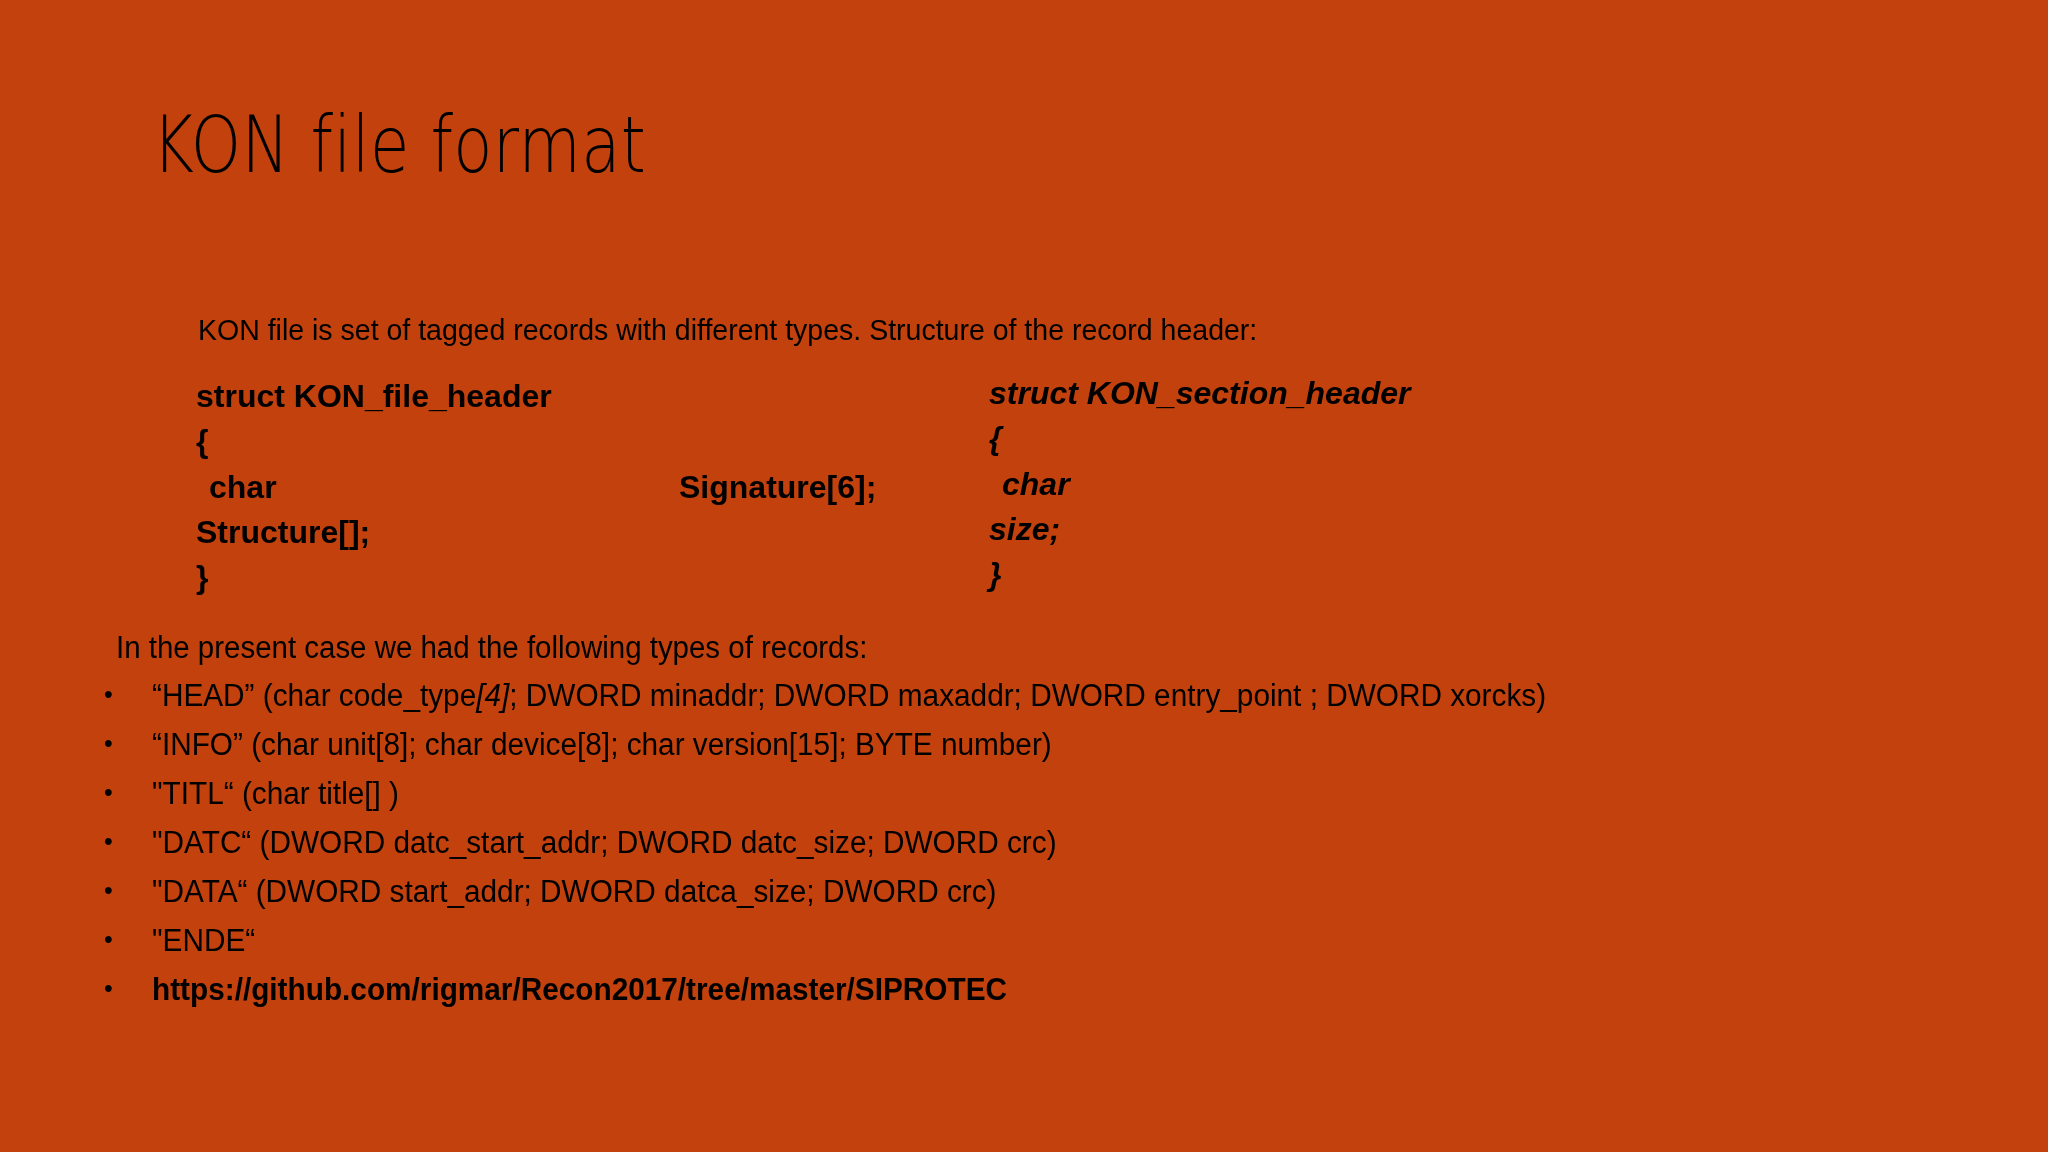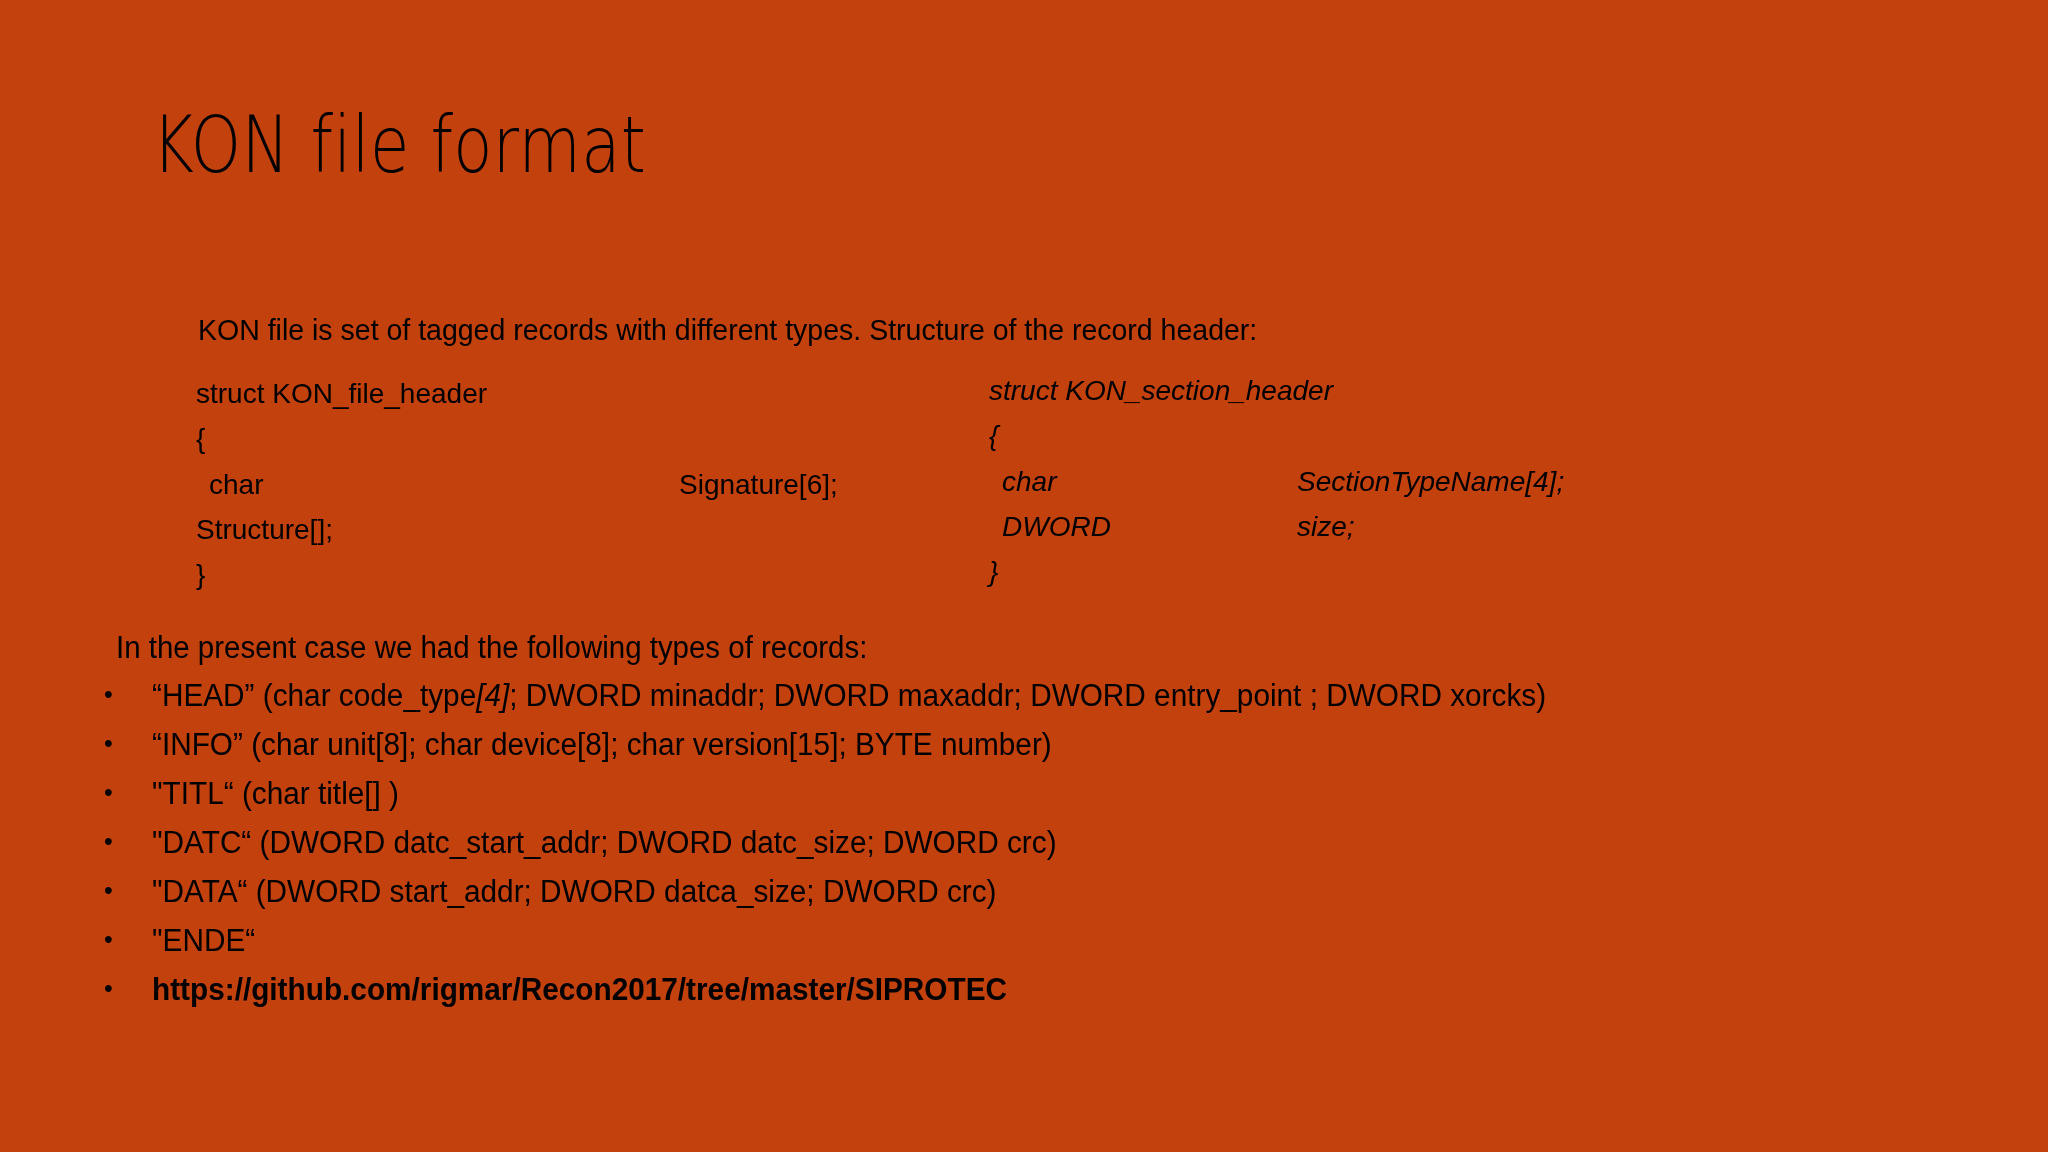--- a/index.html
+++ b/index.html
@@ -47,22 +47,22 @@
     font-size: 30px;
     line-height: 1.0;
     white-space: nowrap;
     transform: scaleX(0.95);
     transform-origin: left top;
   }
 
   
   .struct-block {
     position: absolute;
-    font-weight: normal;
-    font-size: 28px;
+    font-weight: bold;
+    font-size: 32px;
   }
   .struct-left  { left: 196px; top: 378px; }
   .struct-right { left: 989px; top: 375px; font-style: italic; }
 
   .struct-row {
     display: flex;
     white-space: nowrap;
     height: 45px;
     align-items: flex-start;
   }
@@ -156,24 +156,22 @@
 
   <div class="struct-block struct-right">
     <div class="struct-row">
       <span class="col-type">struct KON_section_header</span>
     </div>
     <div class="struct-row brace">
       <span class="col-type">{</span>
     </div>
     <div class="struct-row indent">
       <span class="col-type">char</span>
-      <span class="col-name">SectionTypeName[4];</span>
-    </div>
-    <div class="struct-row indent">
-      <span class="col-type">DWORD</span>
+    </div>
+    <div class="struct-row indent">
       <span class="col-name">size;</span>
     </div>
     <div class="struct-row brace">
       <span class="col-type">}</span>
     </div>
   </div>
 
   <div class="present-line"> In the present case we had the following types of records:</div>
 
   <div class="bullet-list">

